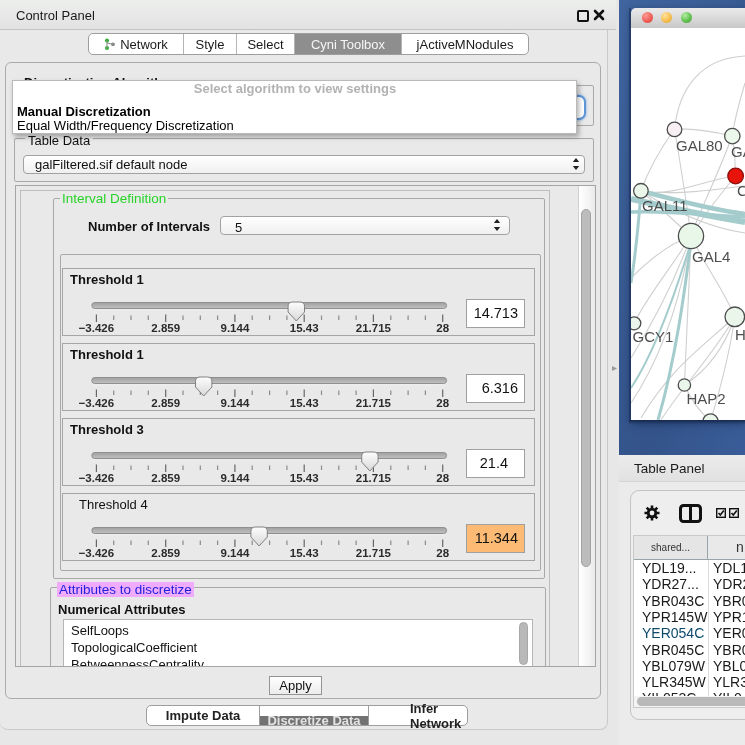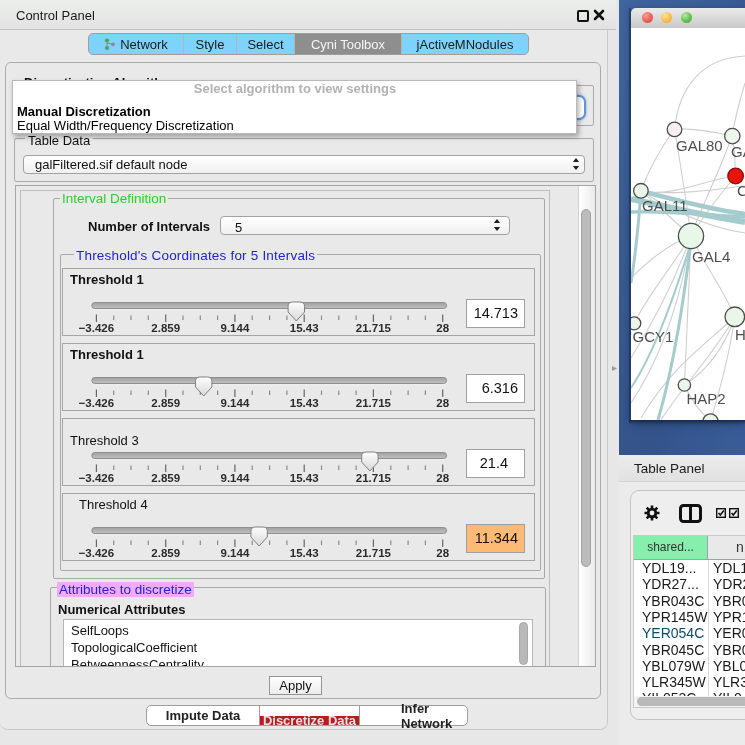--- a/index.html
+++ b/index.html
@@ -14,21 +14,21 @@
 <div class="abs" id="leftwin" style="left:0;top:0;width:607px;height:729px;background:#e9e9e9;border-right:1px solid #c9c9c9;border-bottom:1px solid #c9c9c9;border-radius:0 0 8px 8px;"></div>
 
 <div class="abs" style="left:0;top:0;width:616px;height:29px;background:linear-gradient(#eceeec,#e2e2e2);border-bottom:1px solid #c2c2c2;"></div>
 <div class="txt" style="left:16px;top:8px;font-size:13px;color:#1a1a1a;">Control Panel</div>
 
 <div class="abs" style="left:577px;top:10px;width:8px;height:8px;border:2px solid #111;border-radius:2px;"></div>
 <svg class="abs" style="left:593px;top:9px;" width="12" height="12" viewBox="0 0 12 12">
     <path d="M2 2 L10 10 M10 2 L2 10" stroke="#111" stroke-width="2.6" stroke-linecap="round"></path>
   </svg>
 
-<div class="abs" style="left:88px;top:33px;width:441px;height:22px;background:#7dd3fc;border:1px solid #9e9e9e;border-radius:5px;box-sizing:border-box;display:flex;font-size:13px;color:#1a1a1a;">
+<div class="abs" style="left:88px;top:33px;width:441px;height:22px;background:#ffffff;border:1px solid #9e9e9e;border-radius:5px;box-sizing:border-box;display:flex;font-size:13px;color:#1a1a1a;">
   <div style="width:94px;border-right:1px solid #b5b5b5;display:flex;align-items:center;justify-content:center;">
     <svg width="12" height="13" viewBox="0 0 12 13" style="margin-right:4px;">
         <circle cx="3" cy="2.6" r="2.1" fill="#3fae3f"></circle>
         <circle cx="3" cy="10" r="2.1" fill="#3fae3f"></circle>
         <circle cx="9" cy="6.3" r="1.9" fill="#8a8a8a"></circle>
         <path d="M3 3 V10 M3 5 L9 6.3" stroke="#8a8a8a" stroke-width="1"></path>
       </svg>
     Network</div>
   <div style="width:52px;border-right:1px solid #b5b5b5;display:flex;align-items:center;justify-content:center;">Style</div>
   <div style="width:57px;border-right:1px solid #b5b5b5;display:flex;align-items:center;justify-content:center;">Select</div>
@@ -65,21 +65,20 @@
 
   <div class="txt" style="left:72px;top:33px;font-size:13px;font-weight:bold;color:#111;">Number of Intervals</div>
   <div class="abs" style="left:204px;top:30px;width:290px;height:19px;background:linear-gradient(#ffffff,#f0f0f0);border:1px solid #a2a2a2;border-radius:4px;box-sizing:border-box;"></div>
   <div class="txt" style="left:219px;top:34px;font-size:13px;color:#111;">5</div>
   <svg class="abs" style="left:477px;top:33px;" width="8" height="12" viewBox="0 0 8 12">
       <path d="M4 0 L7.2 4 H0.8 Z" fill="#222"></path>
       <path d="M4 12 L0.8 8 H7.2 Z" fill="#222"></path>
     </svg>
 
   <div class="abs" style="left:44px;top:68px;width:479px;height:315px;border:1px solid #a9a9a9;border-radius:2px;"></div>
-  <div class="txt" style="left:58px;top:62px;font-size:13.5px;letter-spacing:0.2px;color:#2222dd;background:#e9e9e9;padding:0 2px;">Threshold's Coordinates for 5 Intervals</div>
 
   <div class="abs" style="left:46px;top:82px;width:473px;height:68px;border:1px solid #a5a5a5;box-sizing:border-box;">
     <div class="txt" style="left:7px;top:3px;font-size:13px;font-weight:bold;color:#111;">Threshold 1</div>
     <svg class="abs" style="left:0;top:0;" width="473" height="68" viewBox="0 0 473 68">
       <defs>
           <linearGradient id="thg" x1="0" y1="0" x2="0" y2="1">
             <stop offset="0" stop-color="#fdfdfd"></stop>
             <stop offset="1" stop-color="#d8d8d8"></stop>
           </linearGradient>
           <linearGradient id="trk" x1="0" y1="0" x2="0" y2="1">
@@ -164,21 +163,21 @@
           <text x="171.9" y="63" text-anchor="middle">9.144</text>
           <text x="241.2" y="63" text-anchor="middle">15.43</text>
           <text x="310.4" y="63" text-anchor="middle">21.715</text>
           <text x="379.7" y="63" text-anchor="middle">28</text>
         </g>
       <path d="M132.5 43 L132.5 37.3 Q132.5 33 137.0 33 L144.4 33 Q148.9 33 148.9 37.3 L148.9 43 L140.7 52 Z" fill="url(#thg)" stroke="#808080" stroke-width="1"></path>
     </svg>
     <div class="abs" style="left:403px;top:30px;width:59px;height:29px;background:#fff;border:1px solid #a0a0a0;box-sizing:border-box;font-size:14.5px;color:#111;text-align:right;line-height:27px;padding-right:6px;">6.316</div>
   </div>
   <div class="abs" style="left:46px;top:232px;width:473px;height:68px;border:1px solid #a5a5a5;box-sizing:border-box;">
-    <div class="txt" style="left:7px;top:14px;font-size:13px;font-weight:normal;color:#111;">Threshold 3</div>
+    <div class="txt" style="left:7px;top:3px;font-size:13px;font-weight:bold;color:#111;">Threshold 3</div>
     <svg class="abs" style="left:0;top:0;" width="473" height="68" viewBox="0 0 473 68">
       <defs>
           <linearGradient id="thg" x1="0" y1="0" x2="0" y2="1">
             <stop offset="0" stop-color="#fdfdfd"></stop>
             <stop offset="1" stop-color="#d8d8d8"></stop>
           </linearGradient>
           <linearGradient id="trk" x1="0" y1="0" x2="0" y2="1">
             <stop offset="0" stop-color="#9f9f9f"></stop>
             <stop offset="1" stop-color="#c2c2c2"></stop>
           </linearGradient>
@@ -278,21 +277,21 @@
   <div class="abs" style="left:503px;top:436px;width:9px;height:43px;background:#b9b9b9;border:1px solid #a8a8a8;border-radius:5px;box-sizing:border-box;"></div>
 
   <div class="abs" style="left:562px;top:0;width:18px;height:482px;background:linear-gradient(90deg,#ffffff,#f2f2f2 60%,#e5e5e5);border-left:1px solid #d0d0d0;"></div>
   <div class="abs" style="left:565px;top:23px;width:10px;height:358px;background:#bcbcbc;border:1px solid #a2a2a2;border-radius:6px;box-sizing:border-box;"></div>
 </div>
 
 <div class="abs" style="left:269px;top:676px;width:53px;height:19px;background:linear-gradient(#ffffff,#ececec);border:1px solid #949494;border-radius:0;box-sizing:border-box;text-align:center;font-size:13px;color:#111;line-height:17px;">Apply</div>
 
 <div class="abs" style="left:146px;top:705px;width:322px;height:21px;background:#fff;border:1px solid #9e9e9e;border-radius:5px;box-sizing:border-box;display:flex;font-size:13px;font-weight:bold;color:#222;">
   <div style="width:112px;display:flex;align-items:center;justify-content:center;border-right:1px solid #9e9e9e;">Impute Data</div>
-  <div style="width:99px;background:#b91c1c;color:#e3e3e3;display:flex;align-items:center;justify-content:center;margin-top:10px;">Discretize Data</div>
+  <div style="width:108px;background:#737373;color:#e3e3e3;display:flex;align-items:center;justify-content:center;margin-top:10px;">Discretize Data</div>
   <div style="flex:1;display:flex;align-items:center;justify-content:center;border-left:1px solid #9e9e9e;padding-left:41px;">Infer Network</div>
 </div>
 
 <div class="txt" style="left:612px;top:362px;font-size:10px;color:#9a9a9a;">▸</div>
 
 <div class="abs" style="left:619px;top:0;width:126px;height:455px;background:linear-gradient(115deg,#40659f,#33538a 70%,#3a5d99);"></div>
 
 <div class="abs" style="left:631px;top:8px;width:114px;height:412px;box-shadow:0 3px 8px rgba(10,25,55,.55);"></div>
 <div class="abs" style="left:629px;top:8px;width:2px;height:414px;background:rgba(25,45,85,.55);"></div>
 <div class="abs" style="left:629px;top:420px;width:116px;height:4px;background:linear-gradient(rgba(18,35,70,.75),rgba(40,70,120,.2));"></div>
@@ -381,21 +380,21 @@
   <path d="M11.5 2 V17" stroke="#111" stroke-width="3"></path>
 </svg>
 <svg class="abs" style="left:716px;top:508px;" width="24" height="10" viewBox="0 0 24 10">
   <rect x="0.7" y="0.7" width="8.6" height="8.6" fill="none" stroke="#111" stroke-width="1.4"></rect>
   <path d="M2.5 5 L4.3 7 L7.8 2.6" stroke="#111" stroke-width="1.6" fill="none"></path>
   <rect x="13.7" y="0.7" width="8.6" height="8.6" fill="none" stroke="#111" stroke-width="1.4"></rect>
   <path d="M15.5 5 L17.3 7 L20.8 2.6" stroke="#111" stroke-width="1.6" fill="none"></path>
 </svg>
 
 <div class="abs" style="left:633px;top:535px;width:112px;height:173px;background:#fff;border:1px solid #c9c9c9;border-right:none;box-sizing:border-box;overflow:hidden;" id="tbl">
-  <div class="abs" style="left:0;top:0;width:74px;height:24px;background:#86efac;border-right:1px solid #9aa5aa;border-bottom:1px solid #9aa5aa;box-sizing:border-box;text-align:center;font-size:12px;color:#333;line-height:23px;">shared...</div>
+  <div class="abs" style="left:0;top:0;width:74px;height:24px;background:#e5e5e5;border-right:1px solid #9aa5aa;border-bottom:1px solid #9aa5aa;box-sizing:border-box;text-align:center;font-size:10px;color:#333;line-height:23px;">shared...</div>
   <div class="abs" style="left:74px;top:0;width:60px;height:24px;background:#e9e9e9;border-bottom:1px solid #9aa5aa;box-sizing:border-box;font-size:14px;color:#333;line-height:23px;padding-left:28px;">n</div>
   <div class="txt" style="left:8px;top:24px;font-size:14px;color:#1a1a1a;">YDL19...</div>
     <div class="txt" style="left:79px;top:24px;font-size:14px;color:#1a1a1a;">YDL1</div>
     <div class="txt" style="left:8px;top:40px;font-size:14px;color:#1a1a1a;">YDR27...</div>
     <div class="txt" style="left:79px;top:40px;font-size:14px;color:#1a1a1a;">YDR2</div>
     <div class="txt" style="left:8px;top:57px;font-size:14px;color:#1a1a1a;">YBR043C</div>
     <div class="txt" style="left:79px;top:57px;font-size:14px;color:#1a1a1a;">YBR0</div>
     <div class="txt" style="left:8px;top:73px;font-size:14px;color:#1a1a1a;">YPR145W</div>
     <div class="txt" style="left:79px;top:73px;font-size:14px;color:#1a1a1a;">YPR1</div>
     <div class="txt" style="left:8px;top:89px;font-size:14px;color:#0c4a6e;">YER054C</div>

